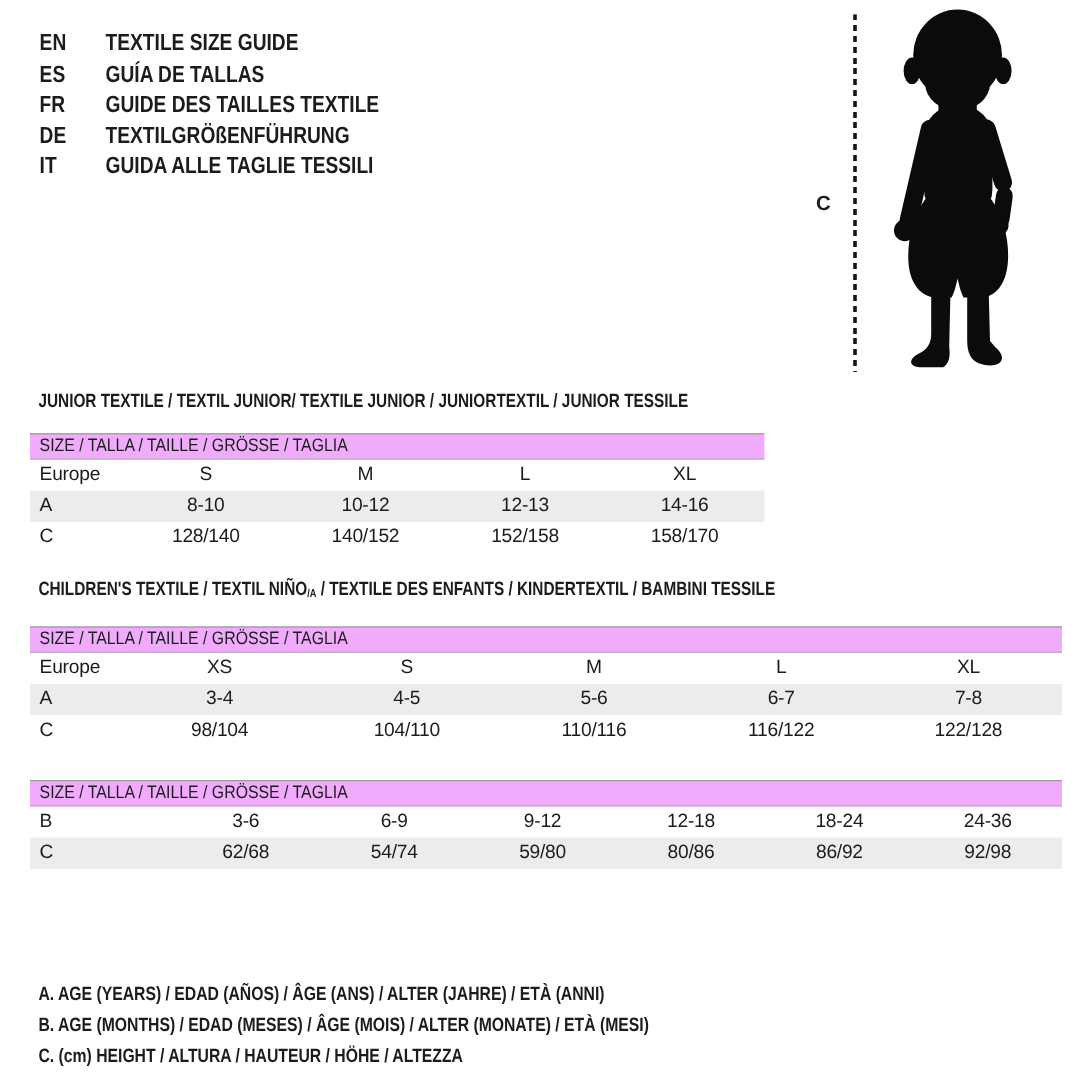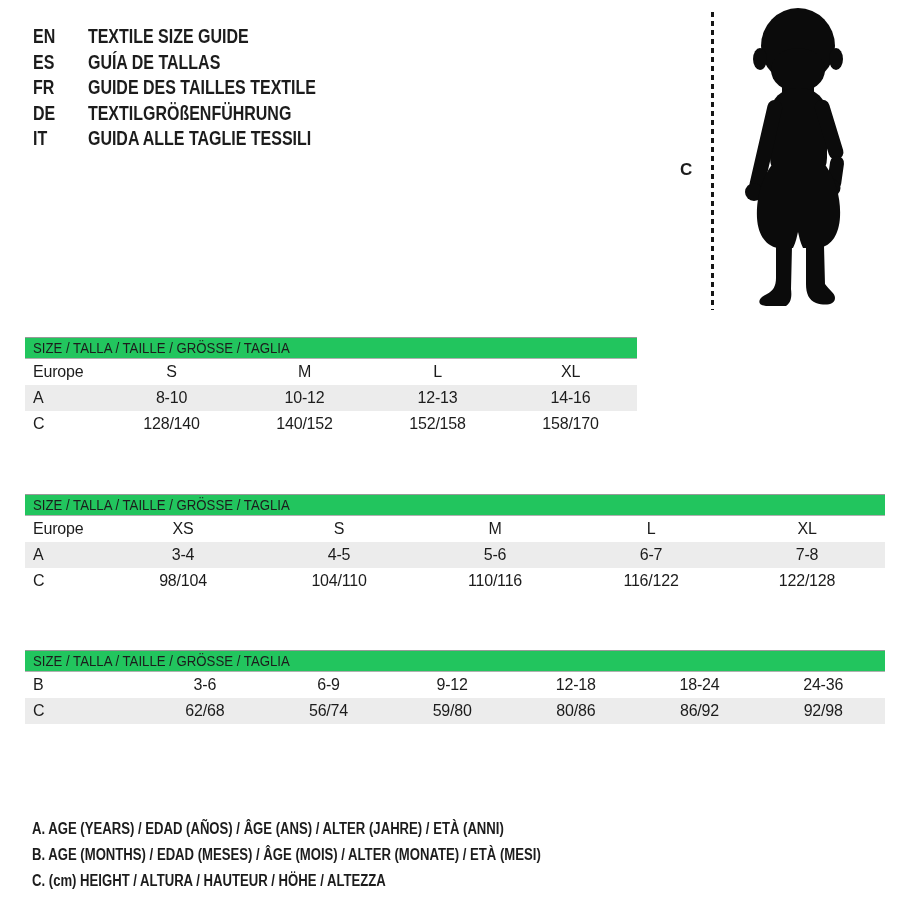--- a/index.html
+++ b/index.html
@@ -27,21 +27,21 @@
   #sec-junior{top:323px;width:612px;}
   #sec-children{top:480px;width:860px;}
   #sec-babies{top:636px;width:860px;}
   .tbl-title{margin-left:7px;font-weight:700;font-size:16px;}
   .title-line{
     line-height:24px;white-space:nowrap;
     transform:scaleX(0.80);transform-origin:0 50%;
   }
   .tbl-title .sub{font-size:0.60em;vertical-align:-0.18em;}
   .size-bar{
-    margin-top:14px;height:20px;background:#22c55e;
+    margin-top:14px;height:20px;background:#f0abfc;
     border-top:1px solid #999999;border-bottom:1px solid #b0b0b0;
     font-size:15px;line-height:20px;padding-left:8px;overflow:hidden;white-space:nowrap;
   }
   .bar-text{display:inline-block;transform:scaleX(0.88);transform-origin:0 50%;}
   .row{display:grid;height:26px;align-items:center;font-size:16px;}
   .cols-4{grid-template-columns:80px repeat(4,1fr);}
   .cols-5{grid-template-columns:80px repeat(5,1fr);}
   .cols-6{grid-template-columns:118px repeat(6,1fr);}
   .cell{text-align:center;letter-spacing:-0.2px;}
   .cell.label{text-align:left;padding-left:8px;}
@@ -106,20 +106,23 @@
 
   <path d="M53,160 C43,174 38,194 39,212 C40,229 48,240 60,242 L75,242 C78,236 79,230 80,226 C81,230 82,236 85,242 L101,242 C114,240 121,228 122,211 C123,193 118,174 108,160 Z"></path>
 
   <path d="M58,240 L58,272 C58,280 55,285 49,288 C40,292 38,299 48,300 L68,300 C73,297 74,291 73,283 L74,240 Z"></path>
 
   <path d="M88,240 L88,278 C88,288 91,294 98,297 C107,300 117,299 117,292 C117,287 111,284 107,278 L106,240 Z"></path>
 </svg>
 
 <div id="tables-root">
     <section class="section" id="sec-junior">
+      <div class="tbl-title">
+        <div class="title-line"><span>JUNIOR TEXTILE / TEXTIL JUNIOR/ TEXTILE JUNIOR / JUNIORTEXTIL / JUNIOR TESSILE</span></div>
+      </div>
       <div class="size-bar"><span class="bar-text">SIZE / TALLA / TAILLE / GRÖSSE / TAGLIA</span></div>
       <div class="row cols-4">
         <span class="cell label">Europe</span>
         <span class="cell">S</span>
         <span class="cell">M</span>
         <span class="cell">L</span>
         <span class="cell">XL</span>
       </div>
       <div class="row cols-4 stripe">
         <span class="cell label">A</span>
@@ -130,20 +133,23 @@
       </div>
       <div class="row cols-4">
         <span class="cell label">C</span>
         <span class="cell">128/140</span>
         <span class="cell">140/152</span>
         <span class="cell">152/158</span>
         <span class="cell">158/170</span>
       </div>
     </section>
     <section class="section" id="sec-children">
+      <div class="tbl-title">
+        <div class="title-line"><span>CHILDREN'S TEXTILE / TEXTIL NIÑO</span><span class="sub">/A</span><span> / TEXTILE DES ENFANTS / KINDERTEXTIL / BAMBINI TESSILE</span></div>
+      </div>
       <div class="size-bar"><span class="bar-text">SIZE / TALLA / TAILLE / GRÖSSE / TAGLIA</span></div>
       <div class="row cols-5">
         <span class="cell label">Europe</span>
         <span class="cell">XS</span>
         <span class="cell">S</span>
         <span class="cell">M</span>
         <span class="cell">L</span>
         <span class="cell">XL</span>
       </div>
       <div class="row cols-5 stripe">
@@ -170,21 +176,21 @@
         <span class="cell">3-6</span>
         <span class="cell">6-9</span>
         <span class="cell">9-12</span>
         <span class="cell">12-18</span>
         <span class="cell">18-24</span>
         <span class="cell">24-36</span>
       </div>
       <div class="row cols-6 stripe">
         <span class="cell label">C</span>
         <span class="cell">62/68</span>
-        <span class="cell">56/74</span>
+        <span class="cell">54/74</span>
         <span class="cell">59/80</span>
         <span class="cell">80/86</span>
         <span class="cell">86/92</span>
         <span class="cell">92/98</span>
       </div>
     </section>
   </div>
 
 <div class="notes" id="notes">
     <div class="note">A. AGE (YEARS) / EDAD (AÑOS) / ÂGE (ANS) / ALTER (JAHRE) / ETÀ (ANNI)</div>

